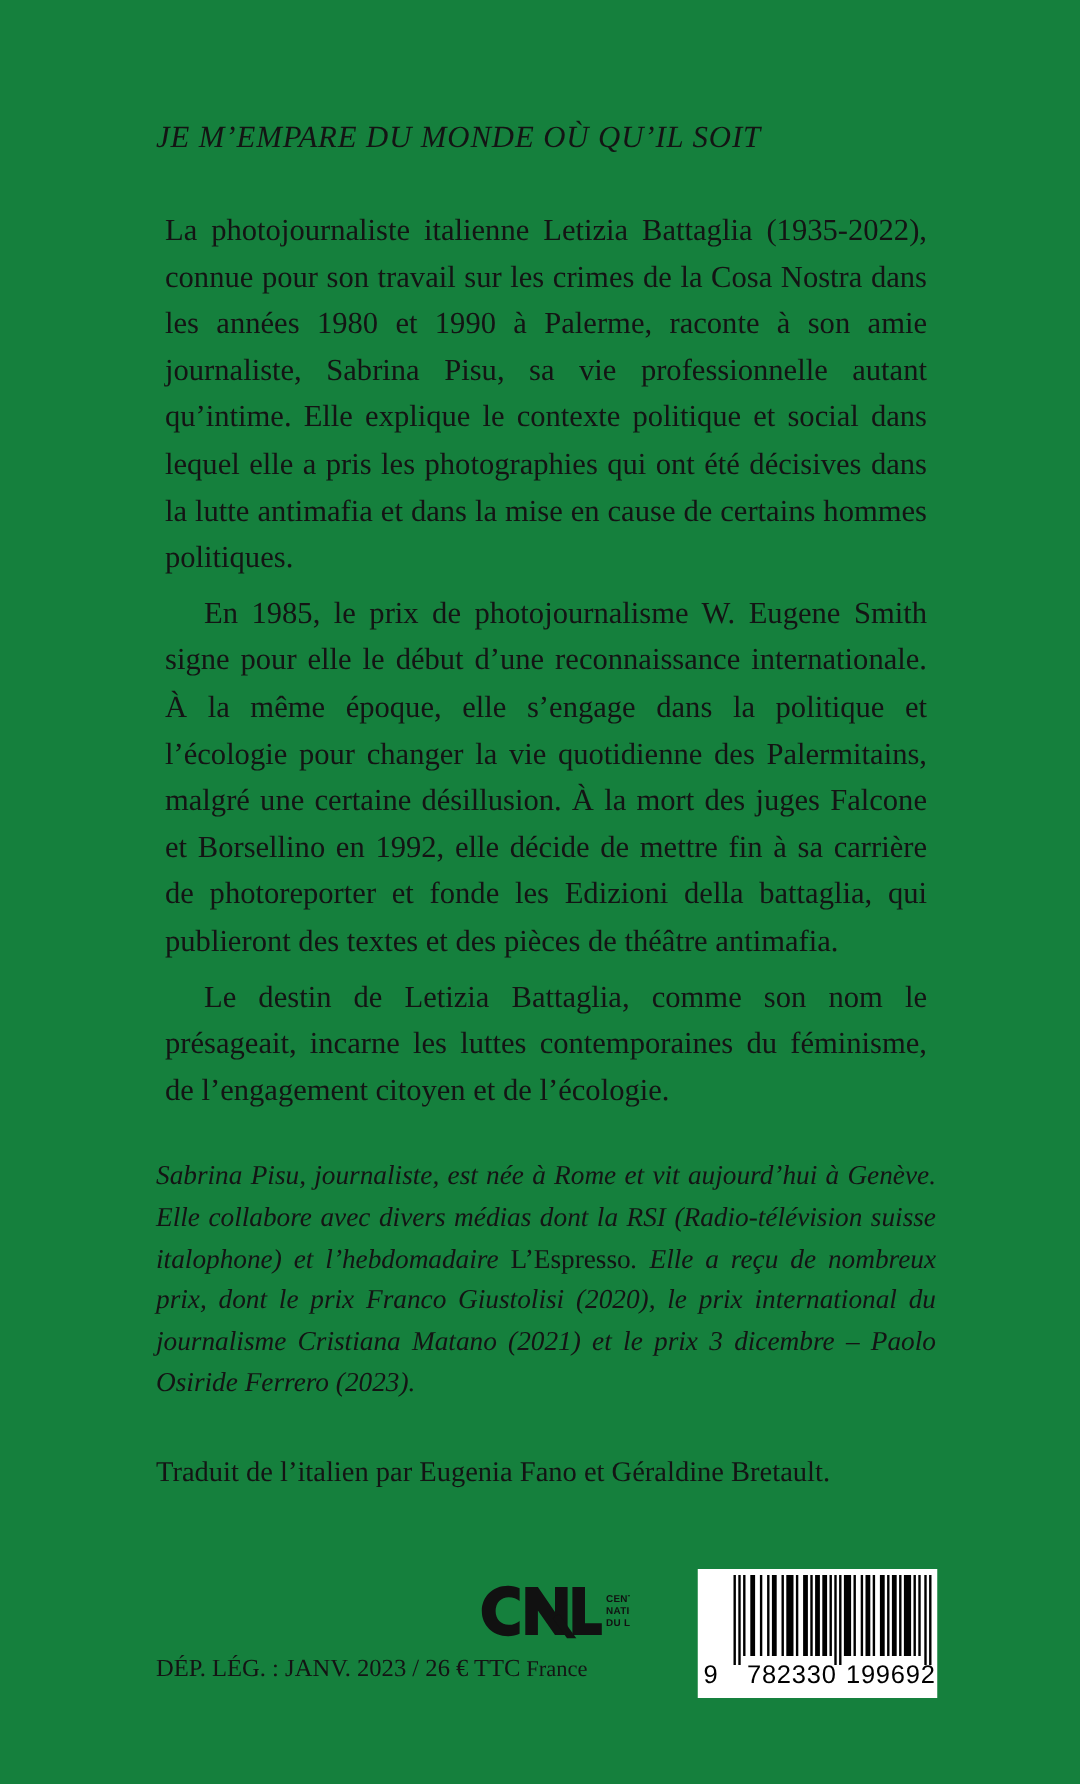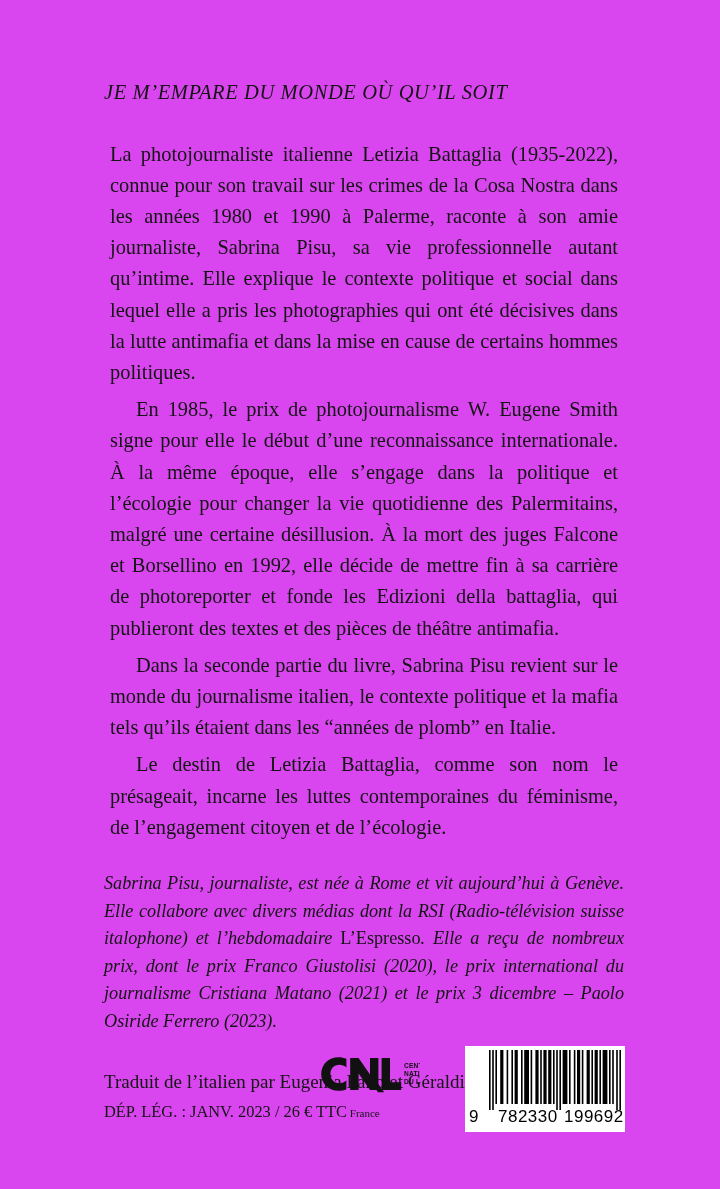--- a/index.html
+++ b/index.html
@@ -15,21 +15,21 @@
     font-family: "Liberation Serif", "DejaVu Serif", serif;
     color: #1a1a1a;
     -webkit-font-smoothing: antialiased;
   }
 
   .page {
     position: absolute;
     left: 0; top: 0;
     width: 720px;
     height: 1189px;
-    background: #d946ef;
+    background: #15803d;
   }
 
   .content {
     position: absolute;
     left: 104px;
     top: 80px;
     width: 520px;
   }
 
   
@@ -122,21 +122,21 @@
   .legal {
     position: absolute;
     left: 0;
     top: 57px;
     font-size: 16.4px;
     line-height: 1.15;
     white-space: nowrap;
     color: #141414;
   }
   .legal b { font-weight: 400; }
-  .legal .france { font-size: 11px; }
+  .legal .france { font-size: 15px; }
 
   
   .cnl {
     position: absolute;
     left: 212px;
     top: 8px;
     width: 104px;
     height: 40px;
   }
   .cnl svg { display: block; }
@@ -156,21 +156,20 @@
 
 <div class="page">
 
   <div class="content">
 
     <div class="title">JE M’EMPARE DU MONDE OÙ QU’IL SOIT</div>
 
     <div class="blurb">
       <p>La photojournaliste italienne Letizia Battaglia (1935-2022), connue pour son travail sur les crimes de la Cosa Nostra dans les années 1980 et 1990 à Palerme, raconte à son amie journaliste, Sabrina Pisu, sa vie professionnelle autant qu’intime. Elle explique le contexte politique et social dans lequel elle a pris les photographies qui ont été décisives dans la lutte antimafia et dans la mise en cause de certains hommes politiques.</p>
       <p>En 1985, le prix de photojournalisme W. Eugene Smith signe pour elle le début d’une reconnaissance internationale. À la même époque, elle s’engage dans la politique et l’écologie pour changer la vie quotidienne des Palermitains, malgré une certaine désillusion. À la mort des juges Falcone et Borsellino en 1992, elle décide de mettre fin à sa carrière de photoreporter et fonde les Edizioni della battaglia, qui publieront des textes et des pièces de théâtre antimafia.</p>
-      <p>Dans la seconde partie du livre, Sabrina Pisu revient sur le monde du journalisme italien, le contexte politique et la mafia tels qu’ils étaient dans les “années de plomb” en Italie.</p>
       <p>Le destin de Letizia Battaglia, comme son nom le présageait, incarne les luttes contemporaines du féminisme, de l’engagement citoyen et de l’écologie.</p>
     </div>
 
     <div class="bio"><span>Sabrina Pisu, journaliste, est née à Rome et vit aujourd’hui à Genève. Elle collabore avec divers médias dont la RSI (Radio-télévision suisse italophone) et l’hebdomadaire </span><span class="roman">L’Espresso</span><span>. Elle a reçu de nombreux prix, dont le prix Franco Giustolisi (2020), le prix international du journalisme Cristiana Matano (2021) et le prix 3 dicembre – Paolo Osiride Ferrero (2023).</span></div>
 
     <div class="translator">Traduit de l’italien par Eugenia Fano et Géraldine Bretault.</div>
 
 
   </div>
 

